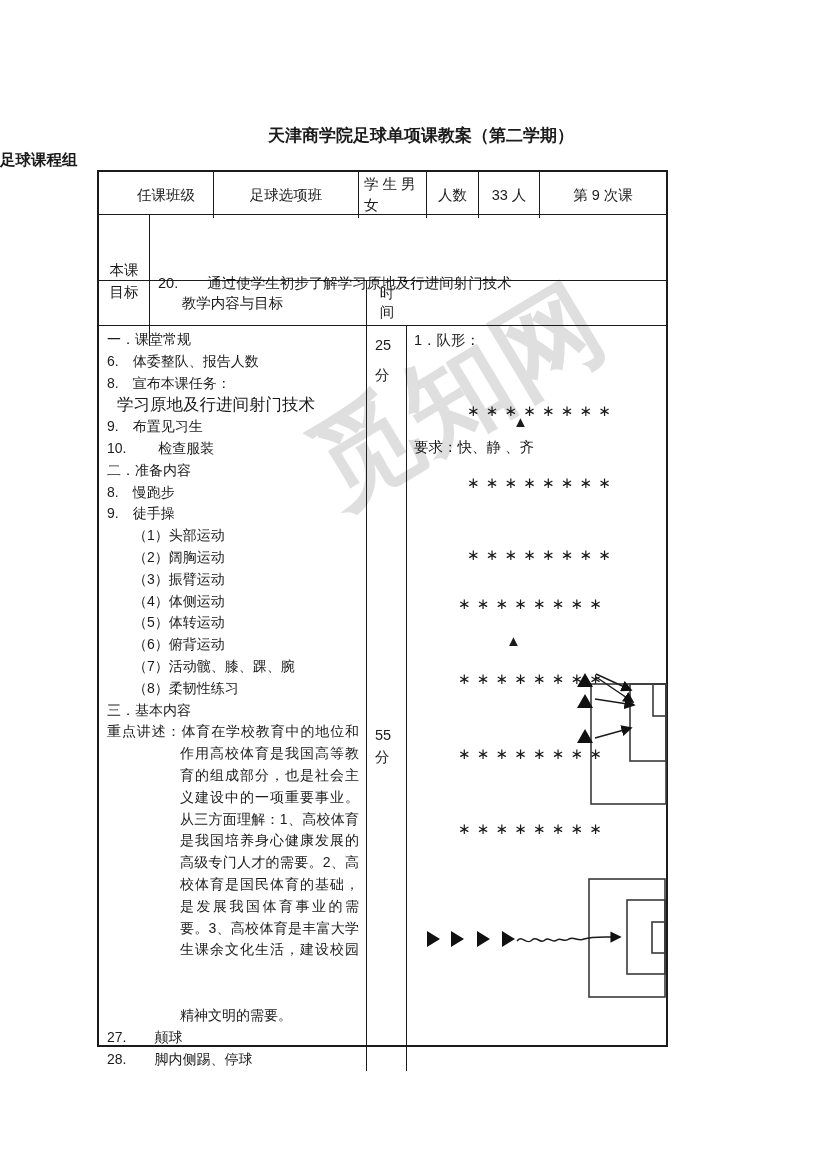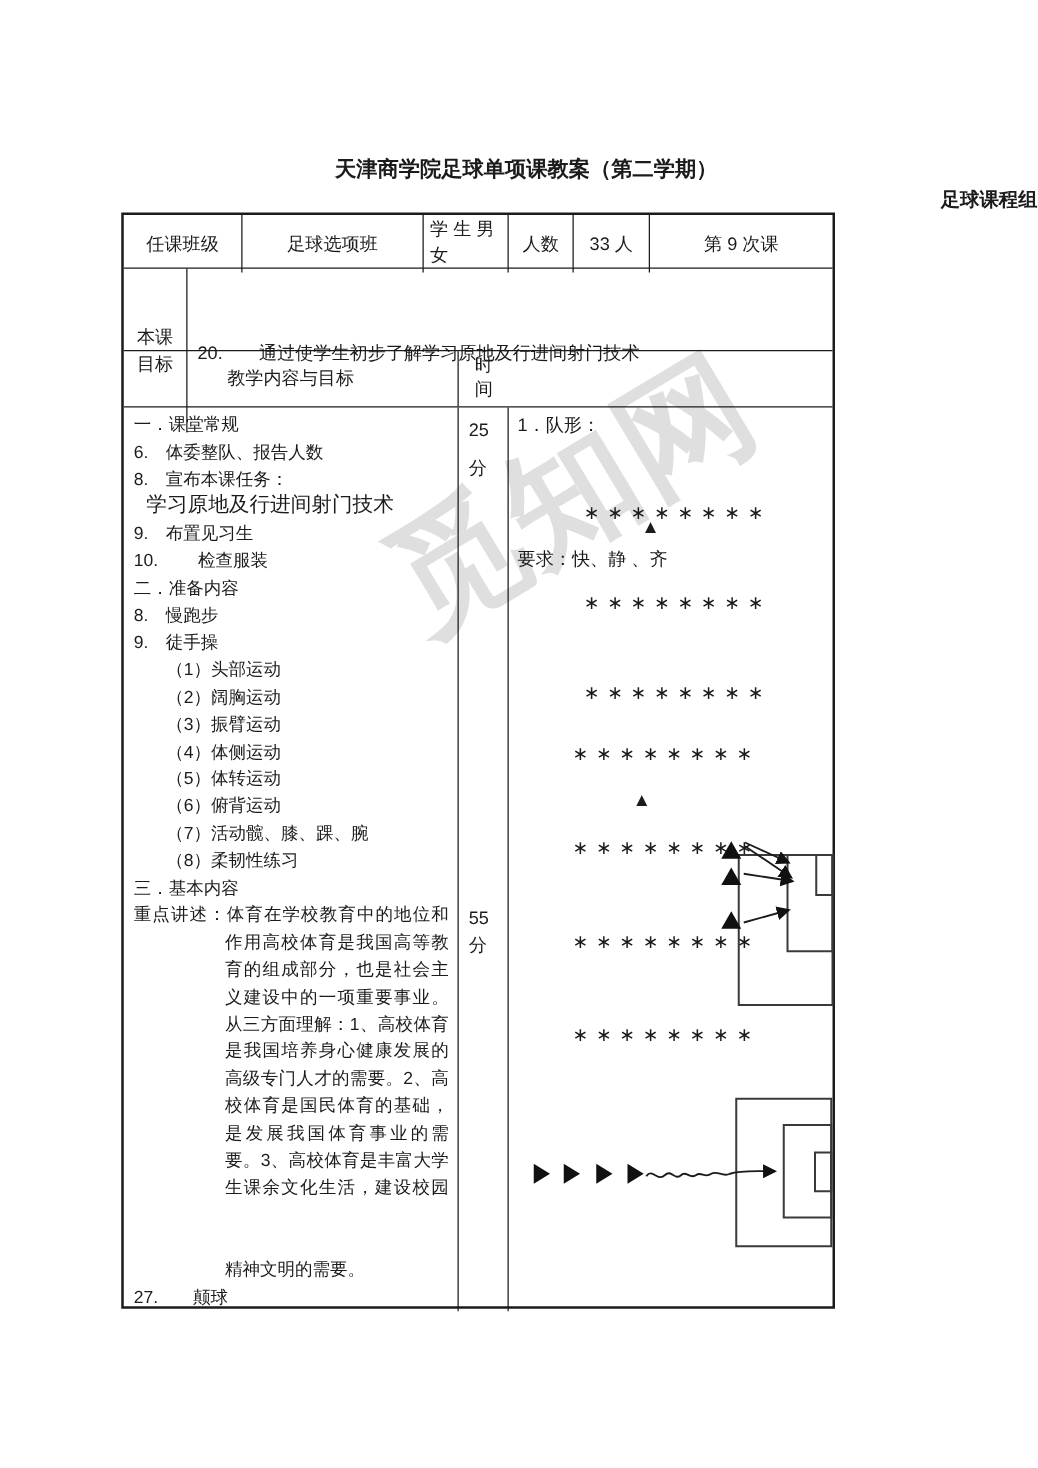--- a/index.html
+++ b/index.html
@@ -10,31 +10,31 @@
   .watermark {
     position: absolute; left: 286px; top: 418px; z-index: 0;
     font-size: 104px; font-weight: 700; color: #c6c6c6; opacity: .55;
     white-space: nowrap; letter-spacing: 2px;
     transform: rotate(-31deg); transform-origin: 0 0;
     pointer-events: none;
   }
 
   .doc-title { position: absolute; left: 0; top: 124px; width: 830px; text-align: center;
     font-size: 17px; font-weight: 700; z-index: 1; padding-left: 12px; }
-  .doc-subtitle { position: absolute; left: 0; top: 150px; width: 830px; text-align: right;
+  .doc-subtitle { position: absolute; left: 0; top: 150px; width: 830px; text-align: left;
     font-size: 15.5px; font-weight: 700; z-index: 1; }
 
   .tbl { position: absolute; left: 97px; top: 170px; width: 571px; z-index: 1;
     border: 2px solid #1b1b1b; }
   .row { display: grid; border-bottom: 1.5px solid #1b1b1b; }
   .row:last-child { border-bottom: none; }
   .cell { border-right: 1.5px solid #1b1b1b; position: relative; }
   .cell:last-child { border-right: none; }
 
-  .row1 { grid-template-columns: 95px 145px 68px 52px 61px auto; height: 43px; }
+  .row1 { grid-template-columns: 95px 145px 68px 52px 61px auto; height: 43px; padding-left: 20px; }
   .row1 .cell { display: flex; align-items: center; justify-content: center;
     font-size: 14.5px; }
   .cell-students { justify-content: flex-start !important; padding: 2px 5px;
     line-height: 1.45; display: block !important; font-size: 14.5px; }
 
   .row2 { grid-template-columns: 51px auto; height: 66px; }
   .goal-label { display: flex; align-items: center; justify-content: center;
     font-size: 14.5px; line-height: 22px; white-space: pre-line; text-align: center; }
   .goal-body { padding: 6px 20px 0 8px; font-size: 14.5px; line-height: 25px;
     white-space: pre-wrap; }
@@ -136,20 +136,21 @@
         <div class="para-line para-body">从三方面理解：1、高校体育</div>
         <div class="para-line para-body">是我国培养身心健康发展的</div>
         <div class="para-line para-body">高级专门人才的需要。2、高</div>
         <div class="para-line para-body">校体育是国民体育的基础，</div>
         <div class="para-line para-body">是发展我国体育事业的需</div>
         <div class="para-line para-body">要。3、高校体育是丰富大学</div>
         <div class="para-line para-body">生课余文化生活，建设校园</div>
         <div class="para-line para-body para-last">精神文明的需要。</div>
 
         <div class="line">27.　　颠球</div>
+        <div class="line">28.　　脚内侧踢、停球</div>
       </div>
 
       <div class="cell time-cell">
         <div class="time-block-1">25
 分</div>
         <div class="time-block-2">55
 分</div>
       </div>
 
       <div class="cell method-cell">

